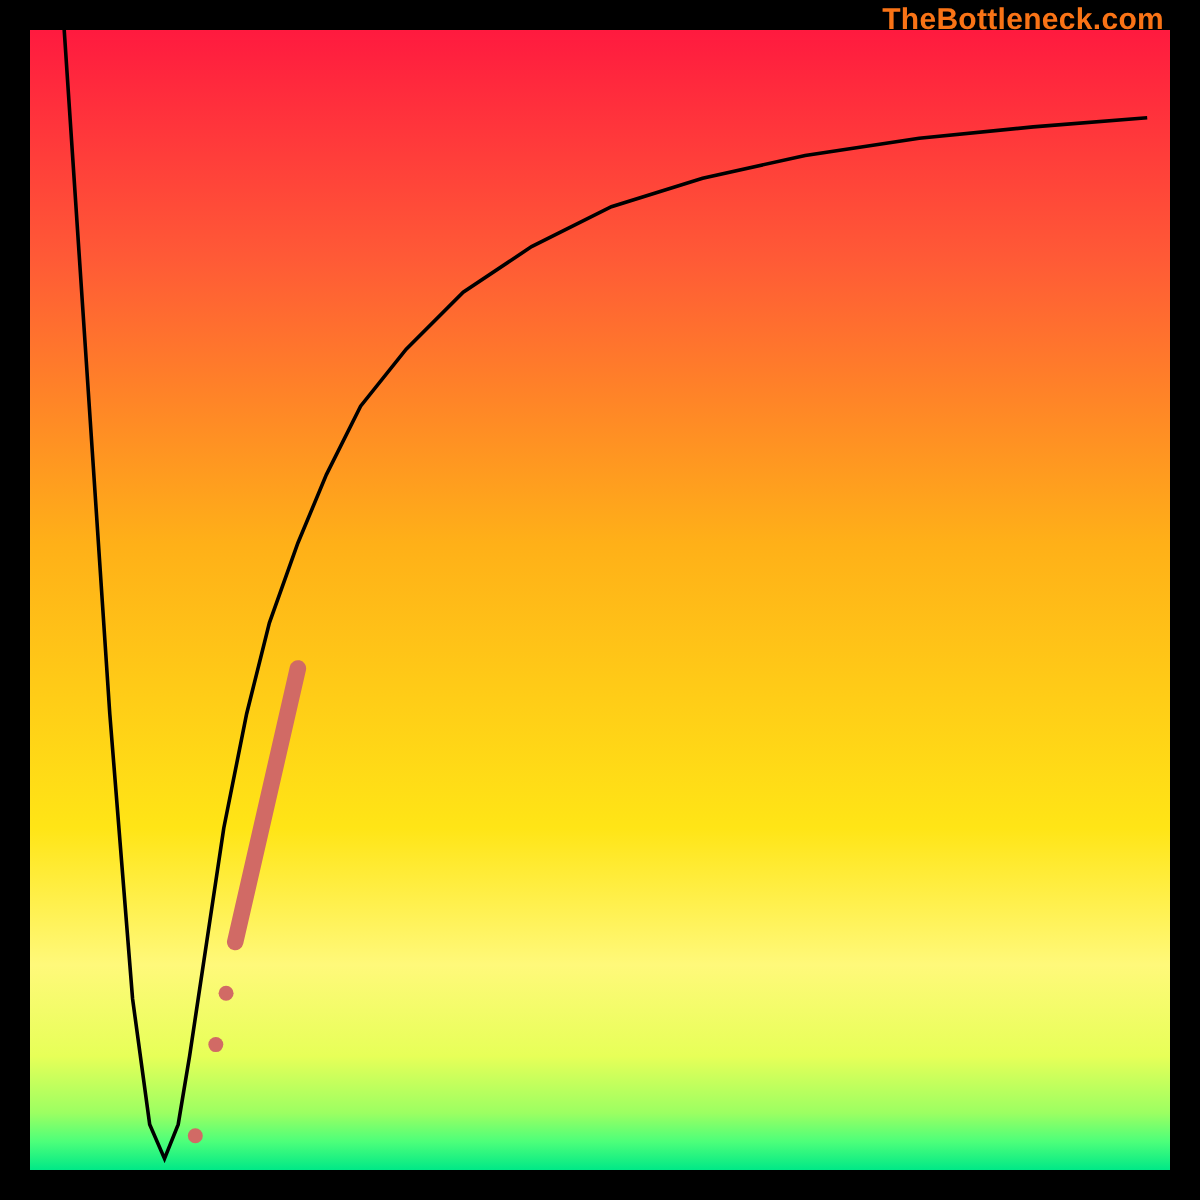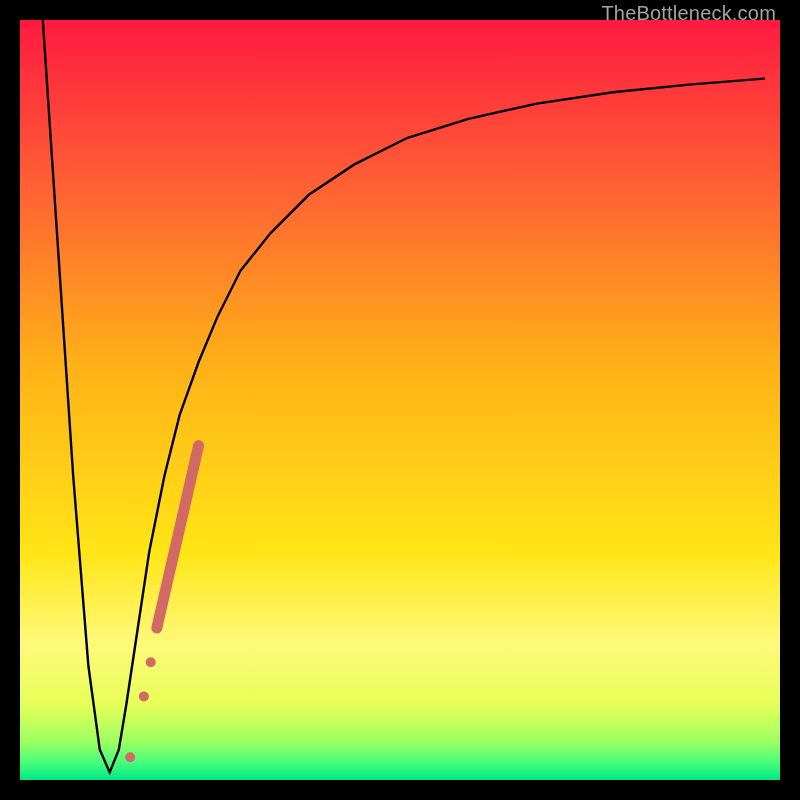--- a/index.html
+++ b/index.html
@@ -28,23 +28,23 @@
     inset: 0;
   }
   .curve, .dots, .band {
     position: absolute;
     inset: 0;
   }
   .watermark {
     position: absolute;
     top: 2px;
     right: 24px;
-    color: #a3a3a3;
+    color: #f97316;
     font-size: 20px;
-    font-weight: 400;
+    font-weight: 700;
     letter-spacing: 0.2px;
     user-select: none;
   }
 </style>
 </head>
 <body>
 
 <div class="frame">
   <div class="plot">
     <svg class="grad" width="760" height="760" viewBox="0 0 760 760" preserveAspectRatio="none">

